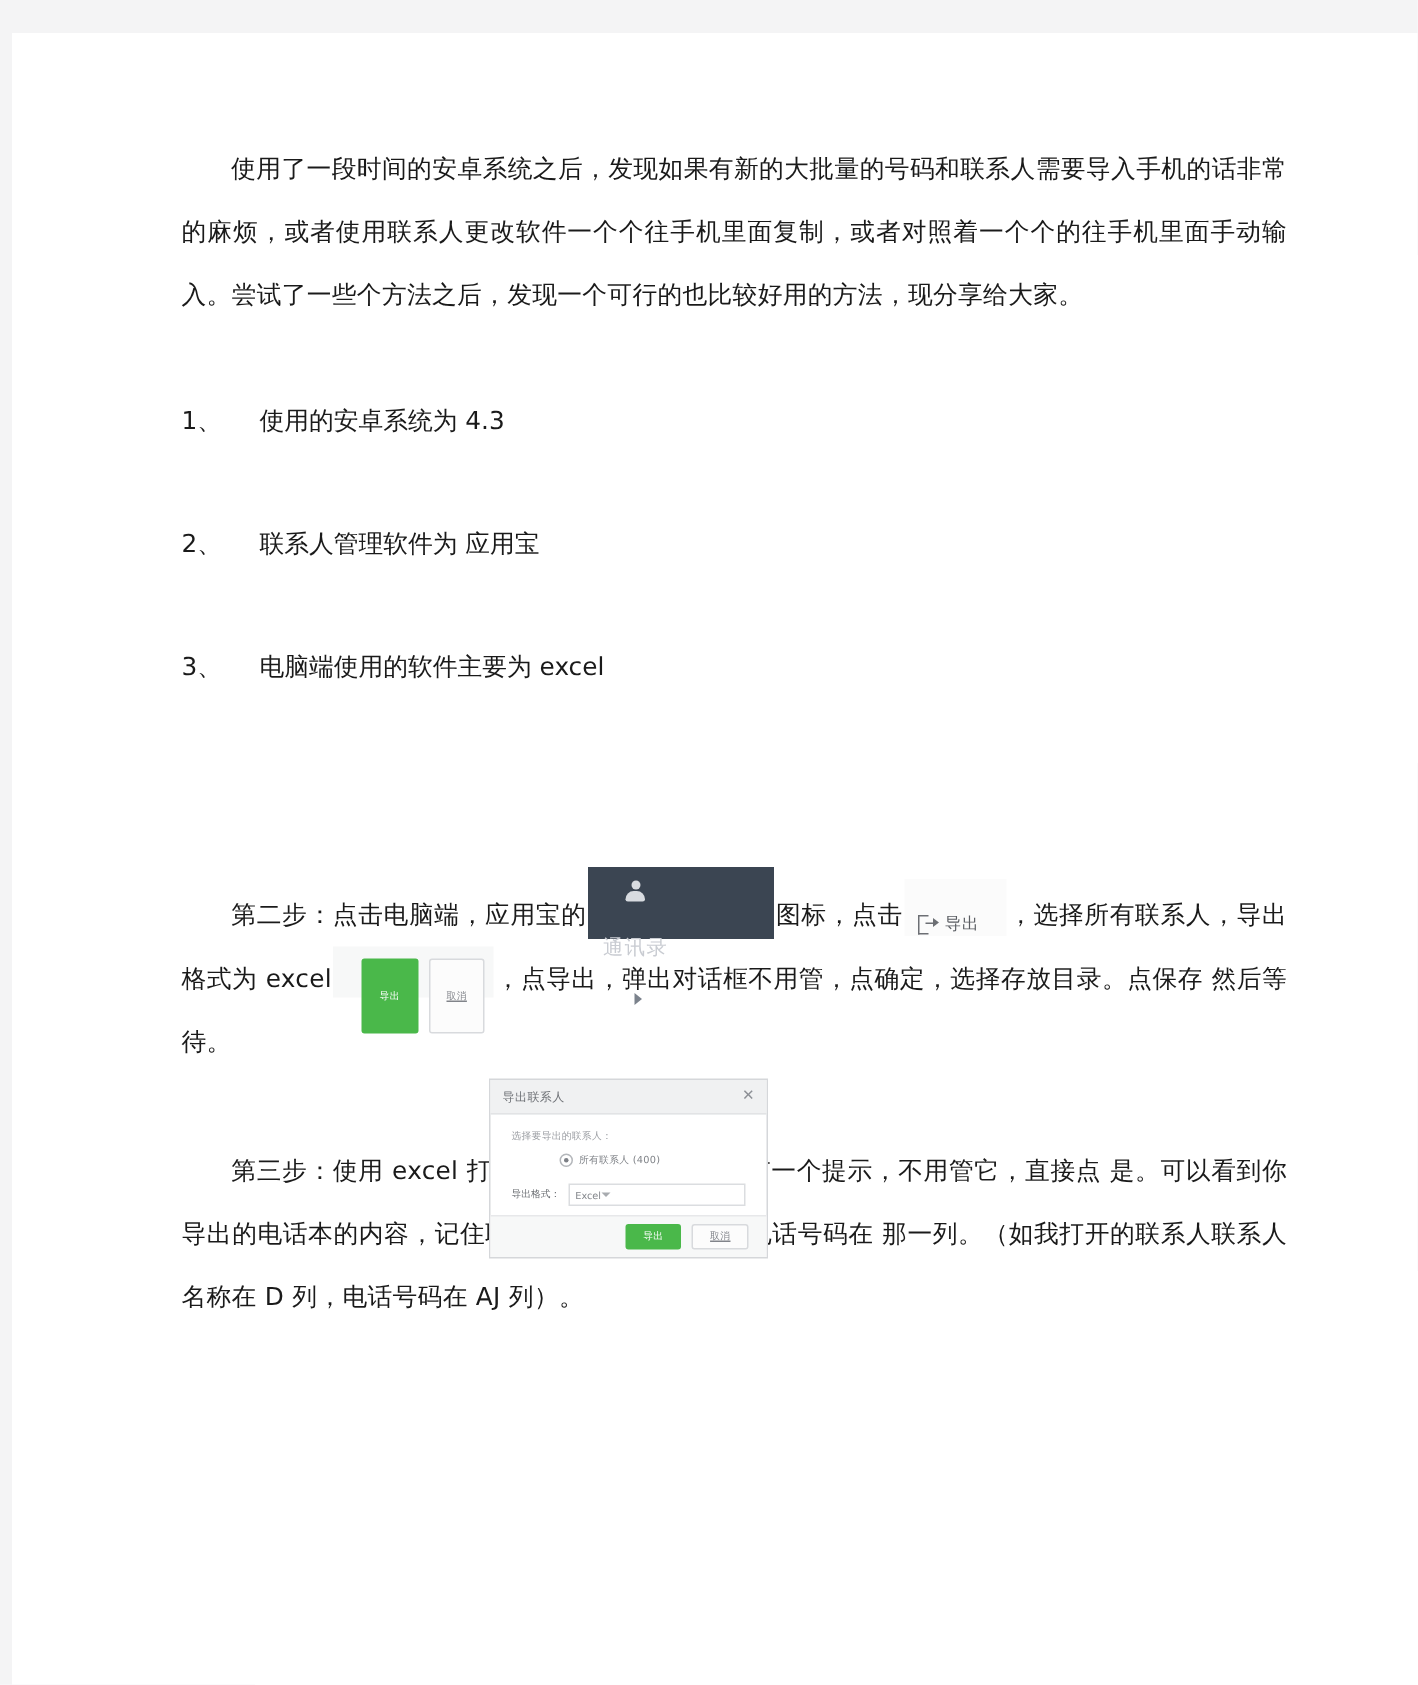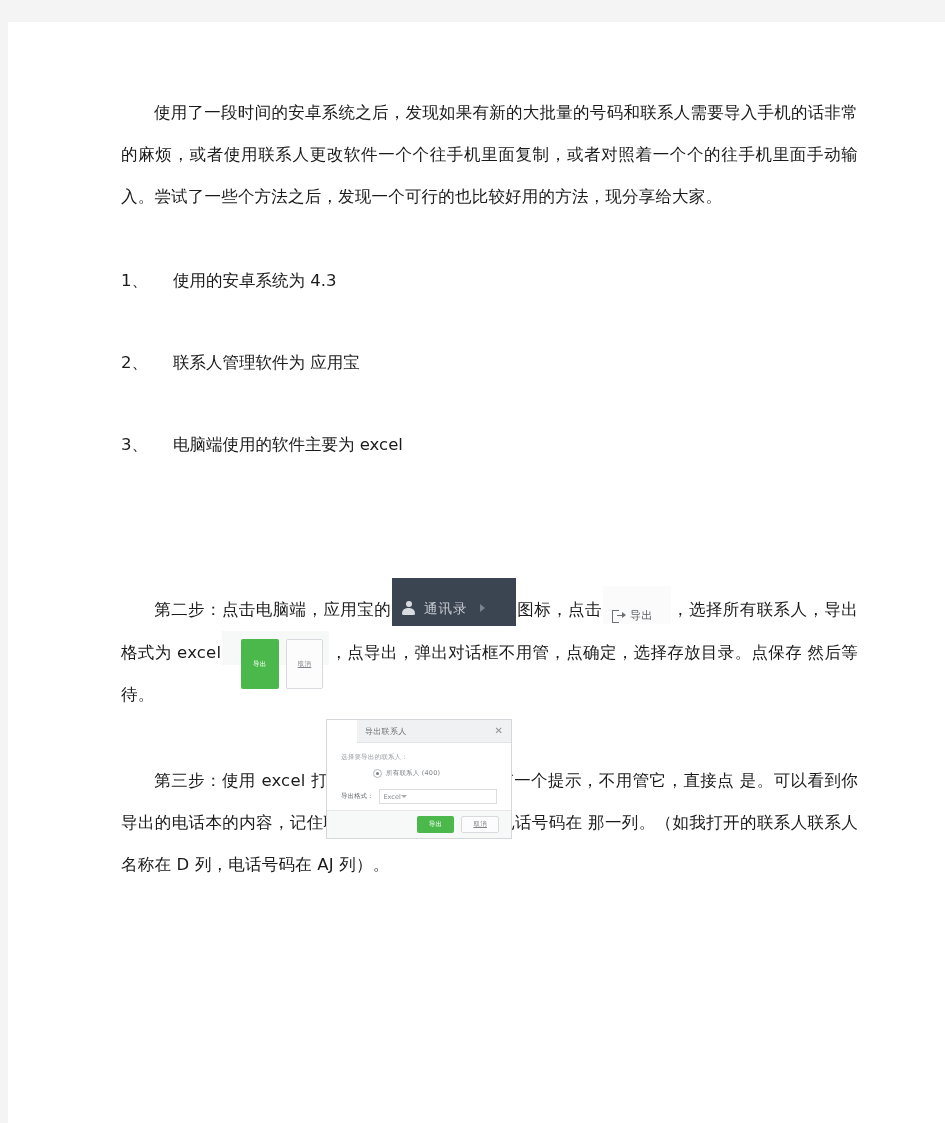--- a/index.html
+++ b/index.html
@@ -67,20 +67,21 @@
     position: relative;
     margin: 0 1px;
   }
   .shot-contacts .ct-inner {
     position: absolute;
     left: 10px;
     top: 9px;
     display: flex;
     align-items: center;
     gap: 9px;
+    flex-direction: column;
   }
   .person-icon {
     width: 13px;
     height: 15px;
     position: relative;
     display: inline-block;
   }
   .person-icon .head {
     position: absolute;
     left: 3.5px; top: 0;
@@ -179,21 +180,20 @@
     font-family: "DejaVu Sans", sans-serif;
   }
   .dlg-title {
     height: 22px;
     background: #f0f1f2;
     border-bottom: 1px solid #e2e3e5;
     display: flex;
     align-items: center;
     justify-content: space-between;
     padding: 0 8px;
-    margin-left: 30px;
   }
   .dlg-title .t {
     font-size: 8px;
     color: #6e7176;
     letter-spacing: 0.3px;
   }
   .dlg-title .x {
     font-size: 10px;
     color: #8d9096;
     line-height: 1;

